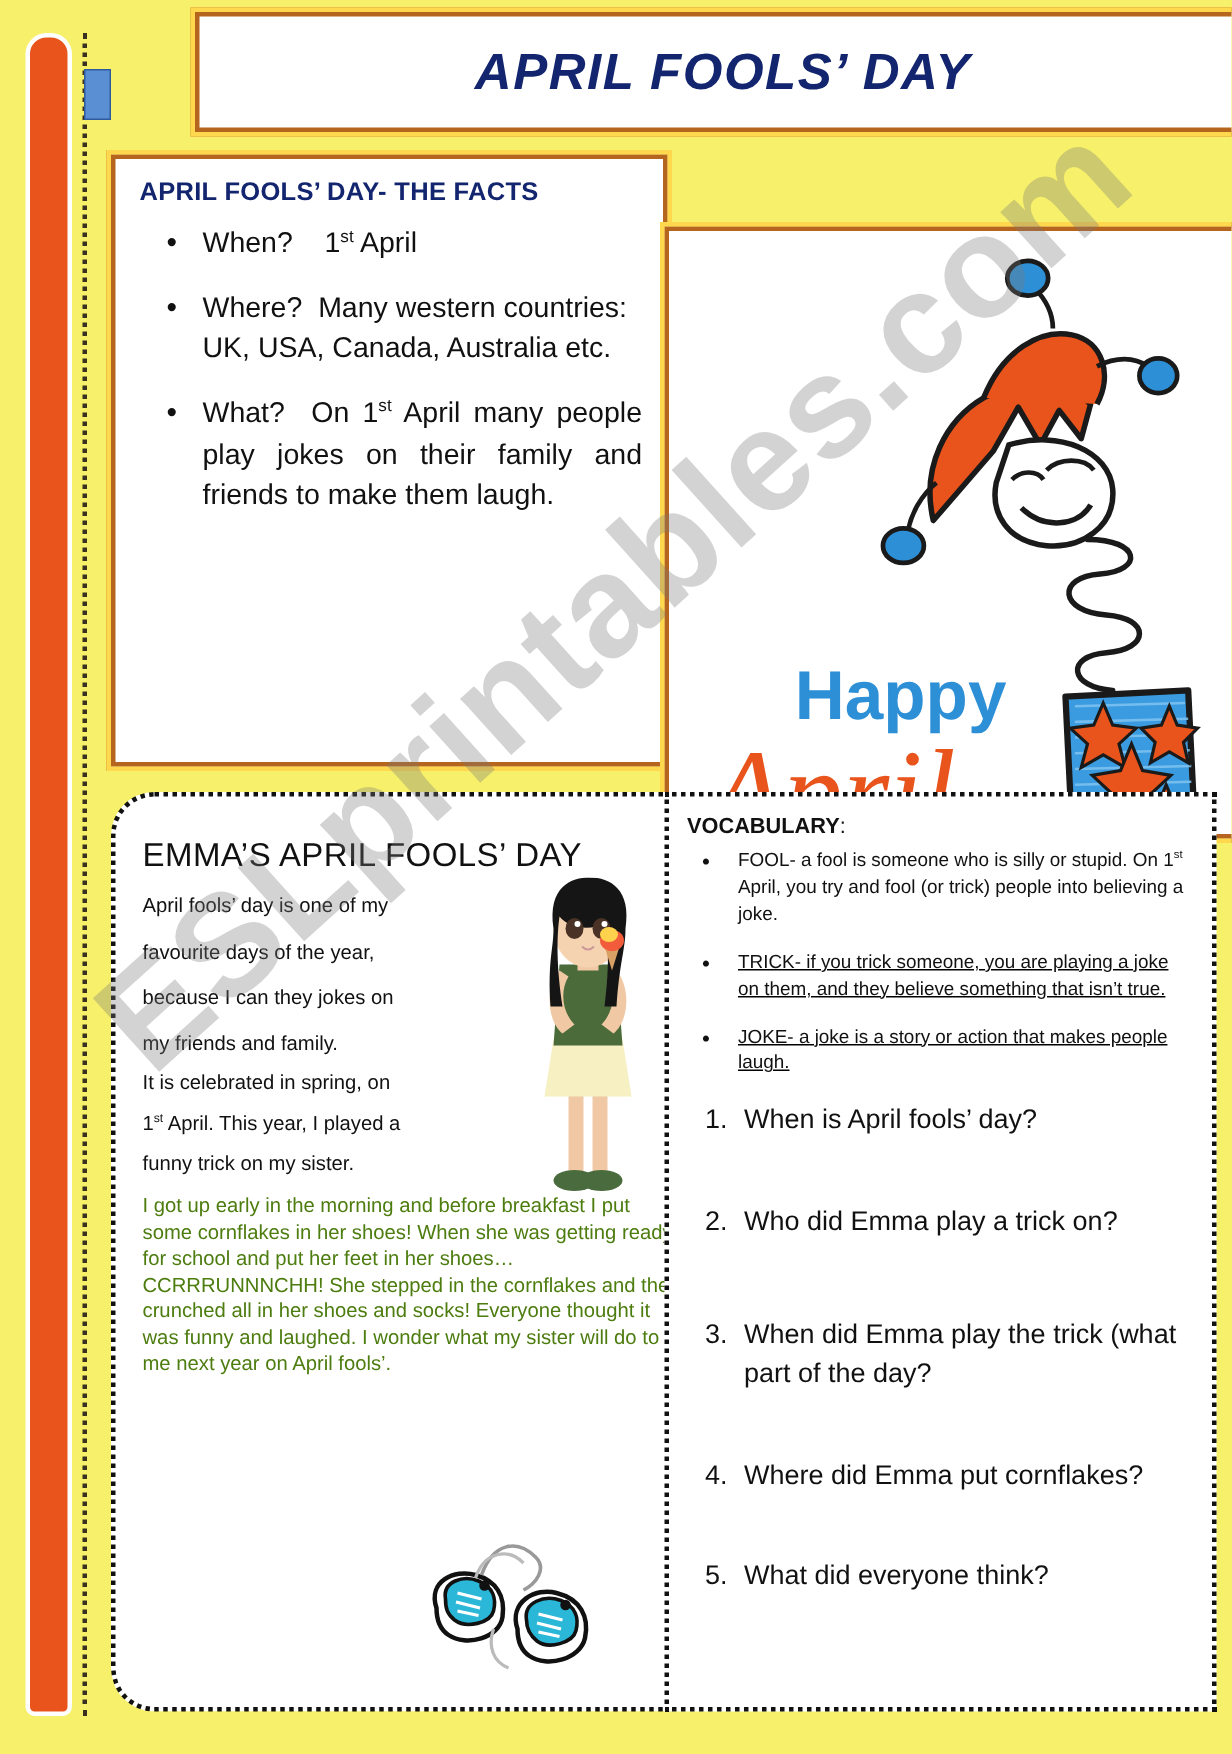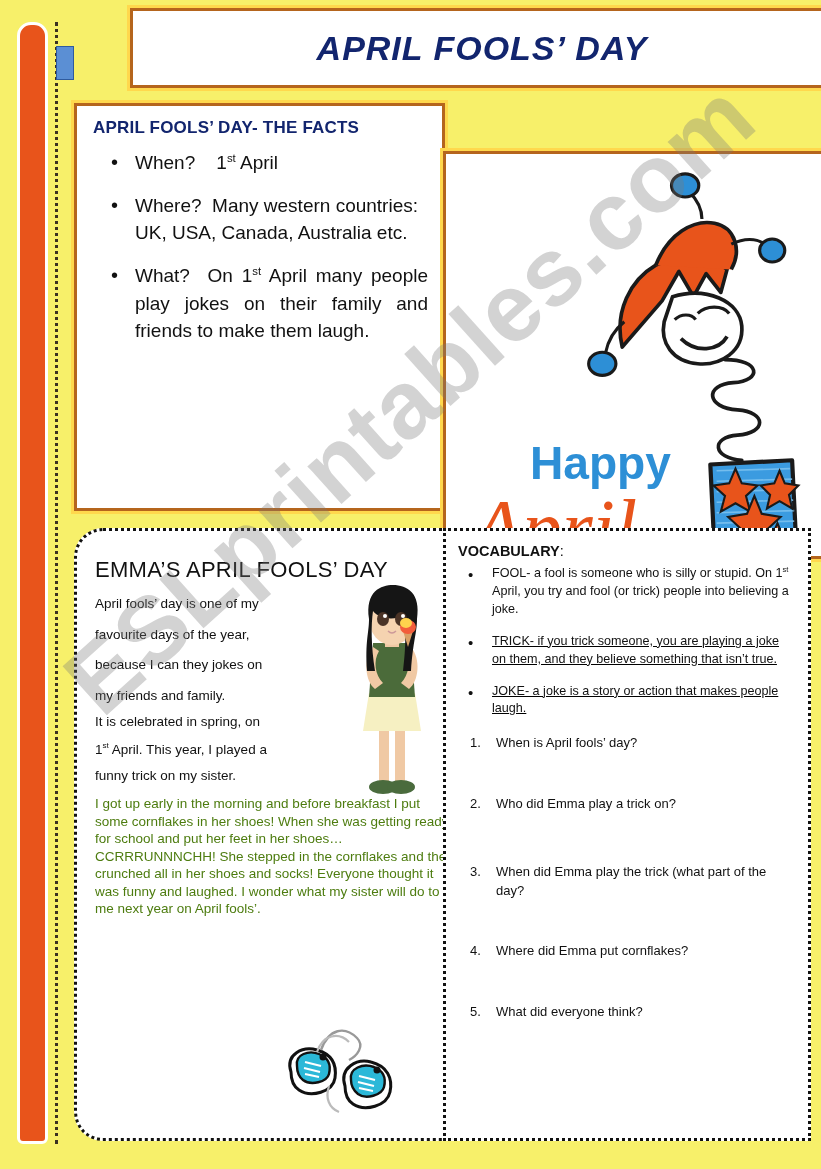--- a/index.html
+++ b/index.html
@@ -191,21 +191,21 @@
   }
   .answer-prompt {
     font-size: 12.8px;
     color: #111;
     margin: 10px 0 14px 0;
   }
   .q-list { list-style: none; counter-reset: q; }
   .q-list li {
     position: relative;
     counter-increment: q;
-    font-size: 13px;
+    font-size: 18px;
     line-height: 1.42;
     color: #111;
     padding-left: 38px;
     margin-bottom: 42px;
     margin-top: 16px;
   }
   .q-list li::before {
     content: counter(q) ".";
     position: absolute;
     left: 12px; top: 0;

